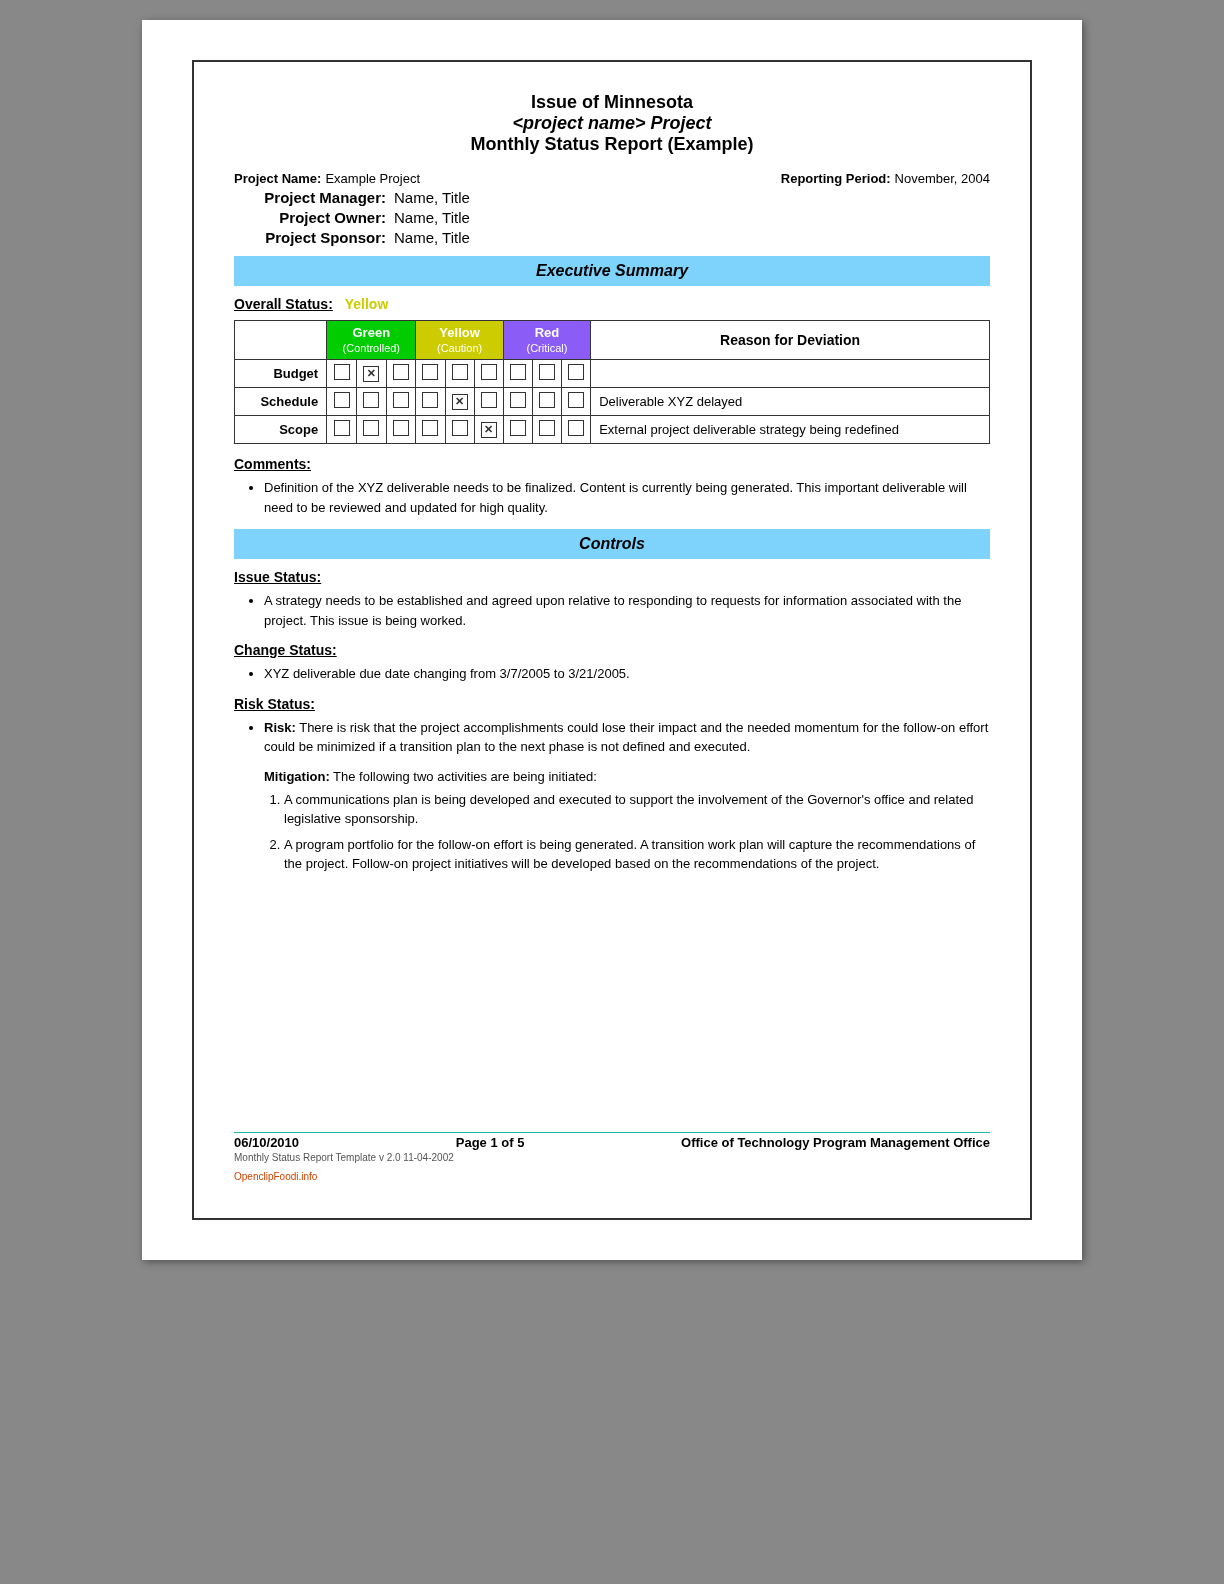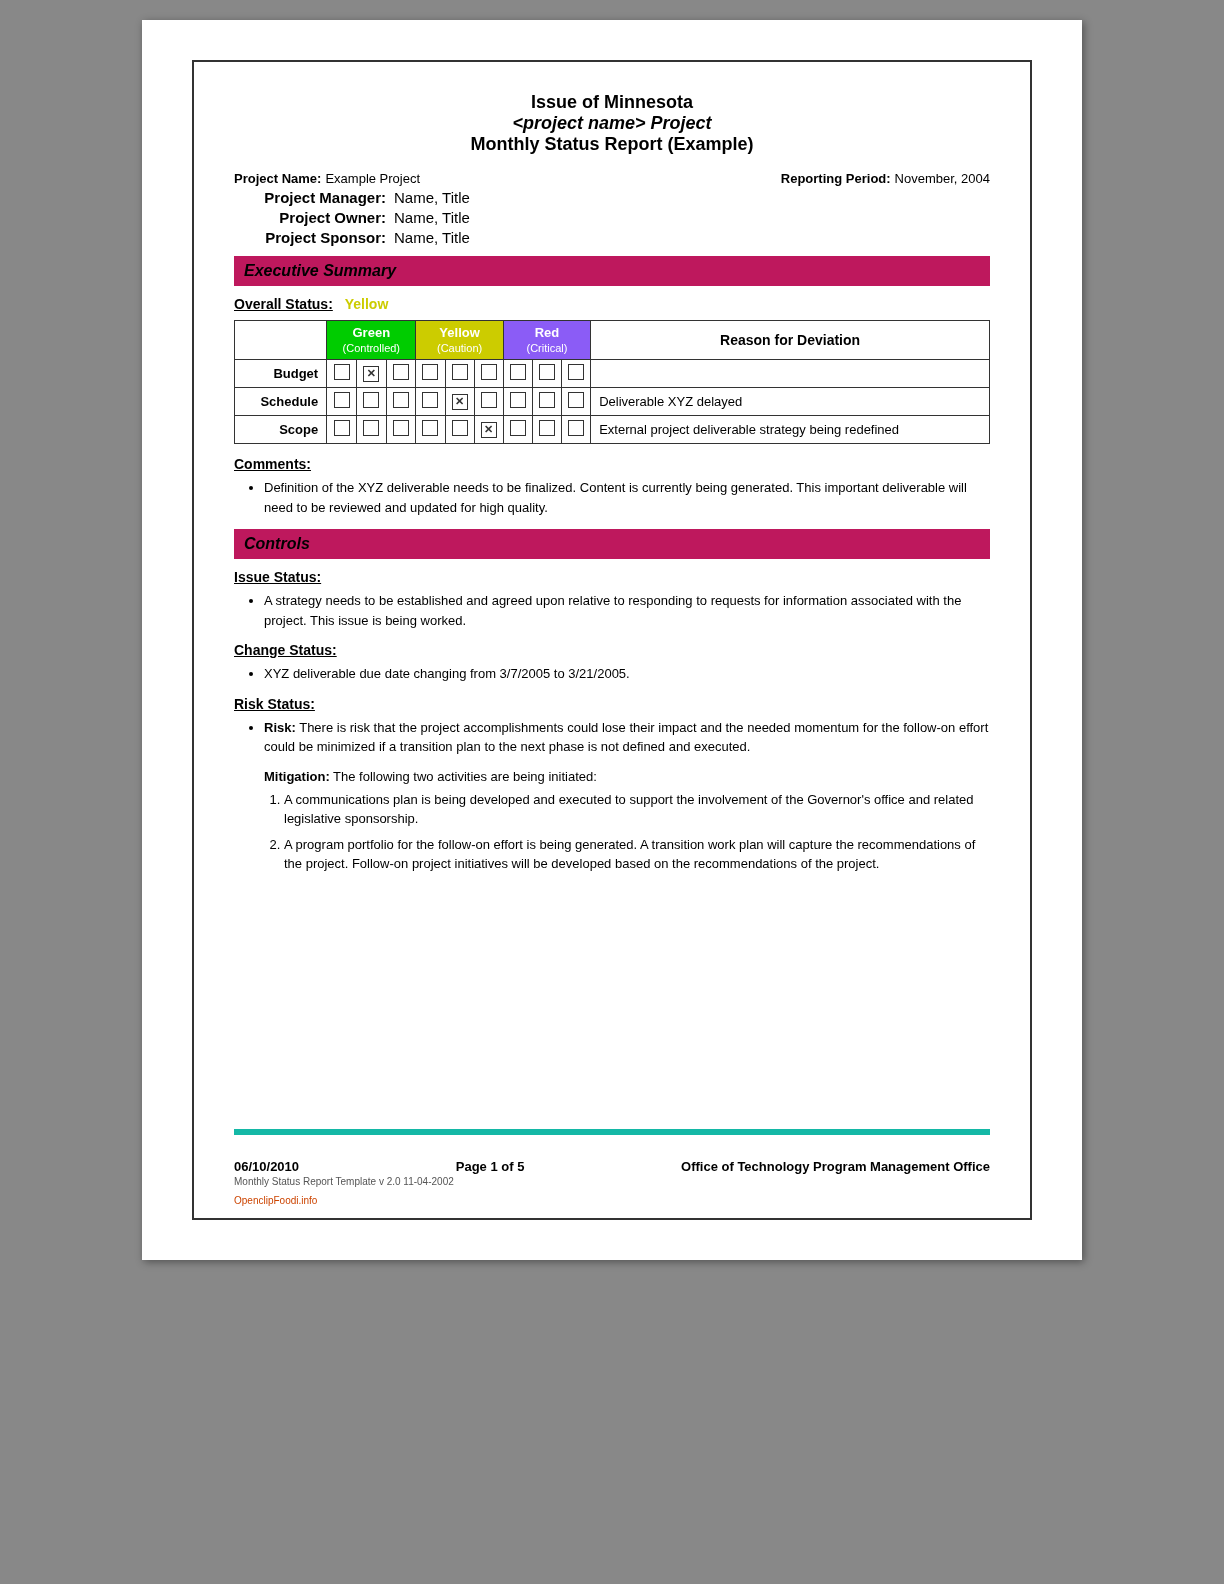--- a/index.html
+++ b/index.html
@@ -70,23 +70,23 @@
       display: flex;
       font-size: 13px;
     }
     .project-info-top .label {
       font-weight: bold;
       margin-right: 4px;
     }
 
     
     .section-bar {
-      background: #be185d;
+      background: #7dd3fc;
       padding: 6px 10px;
-      text-align: left;
+      text-align: center;
       margin-bottom: 10px;
       margin-top: 6px;
     }
     .section-bar span {
       font-style: italic;
       font-weight: bold;
       font-size: 16px;
     }
 
     
@@ -183,25 +183,25 @@
       font-size: 13px;
     }
     .numbered-list li {
       margin-bottom: 6px;
       line-height: 1.5;
     }
 
     
     .footer {
       position: absolute;
-      bottom: 12px;
+      bottom: 36px;
       left: 40px;
       right: 40px;
-      border-top: 6px solid #14b8a6;
-      padding-top: 24px;
+      border-top: 1px solid #14b8a6;
+      padding-top: 2px;
     }
     .footer-main {
       display: flex;
       justify-content: space-between;
       font-size: 13px;
       font-weight: bold;
       margin-bottom: 2px;
     }
     .footer-sub {
       display: flex;

